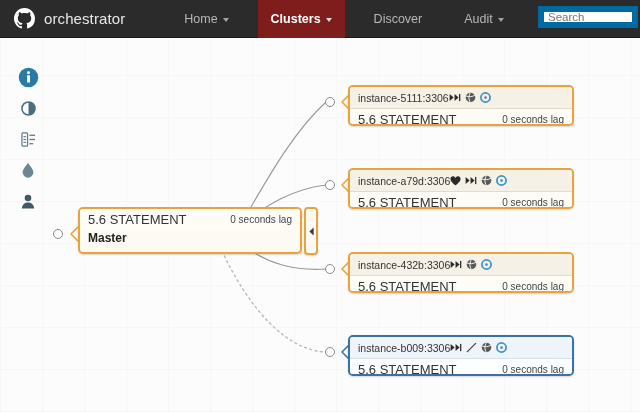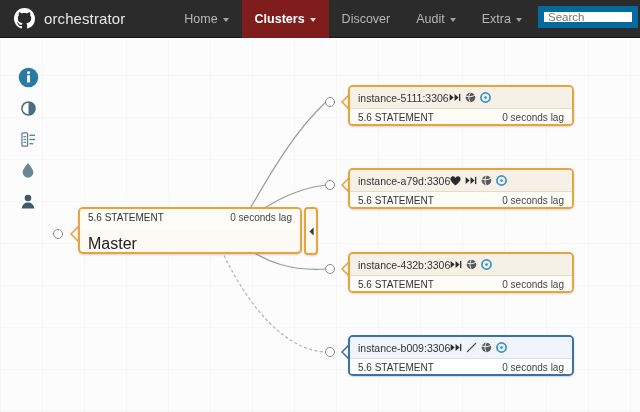--- a/index.html
+++ b/index.html
@@ -18,21 +18,21 @@
     border-bottom:1px solid #171717;
     display:flex;align-items:center;
     box-sizing:border-box;
   }
   .brand{display:flex;align-items:center;height:38px;padding:0 10px 0 14px;text-decoration:none;justify-content:space-between;}
   .octicon{width:21px;height:21px;flex:0 0 auto;}
   .brand-text{
     color:#e8e8e8;font-size:15px;margin-left:9px;letter-spacing:.1px;
     white-space:nowrap;
   }
-  .nav-items{display:flex;align-items:center;height:20px;margin-left:36px;}
+  .nav-items{display:flex;align-items:center;height:20px;margin-left:36px;gap:16px;}
   .nav-item{
     display:flex;align-items:center;gap:5px;
     height:38px;padding:0 13px;
     color:#b7b7b7;font-size:12.5px;white-space:nowrap;
     cursor:pointer;
   }
   .nav-item.active{background:#7f1d1d;color:#ffffff;font-weight:bold;}
   .caret{
     width:0;height:0;border-left:3.5px solid transparent;border-right:3.5px solid transparent;
     border-top:4px solid currentColor;opacity:.85;display:inline-block;margin-top:2px;
@@ -81,23 +81,23 @@
   }
   .node.blue .node-head{background:#eef4fa;border-bottom-color:#d3e0ec;}
   .node-title{font-size:10.5px;color:#333;white-space:nowrap;}
   .node-icons{display:flex;align-items:center;gap:4px;}
   .node-body{
     position:relative;padding:3px 8px 2px 8px;background:#fdfcf7;
     height:calc(100% - 22px);box-sizing:border-box;
   }
   .node.blue .node-body{background:#fdfeff;}
   .body-row{display:flex;align-items:center;justify-content:space-between;}
-  .node-version{font-size:10px;color:#333;white-space:nowrap;text-align:right;}
+  .node-version{font-size:13px;color:#333;white-space:nowrap;text-align:right;}
   .node-lag{font-size:10px;color:#444;white-space:nowrap;}
-  .node-role{font-size:16px;color:#222;font-weight:normal;margin-top:12px;}
+  .node-role{font-size:12px;color:#222;font-weight:bold;margin-top:4px;}
 
   
   .collapse-handle{
     position:absolute;box-sizing:border-box;
     width:14px;height:48px;
     border:2px solid #e8a33d;border-radius:4px;
     background:#fdfaf4;
     display:flex;align-items:center;justify-content:center;
     box-shadow:0 1px 2px rgba(0,0,0,.14);
     cursor:pointer;

